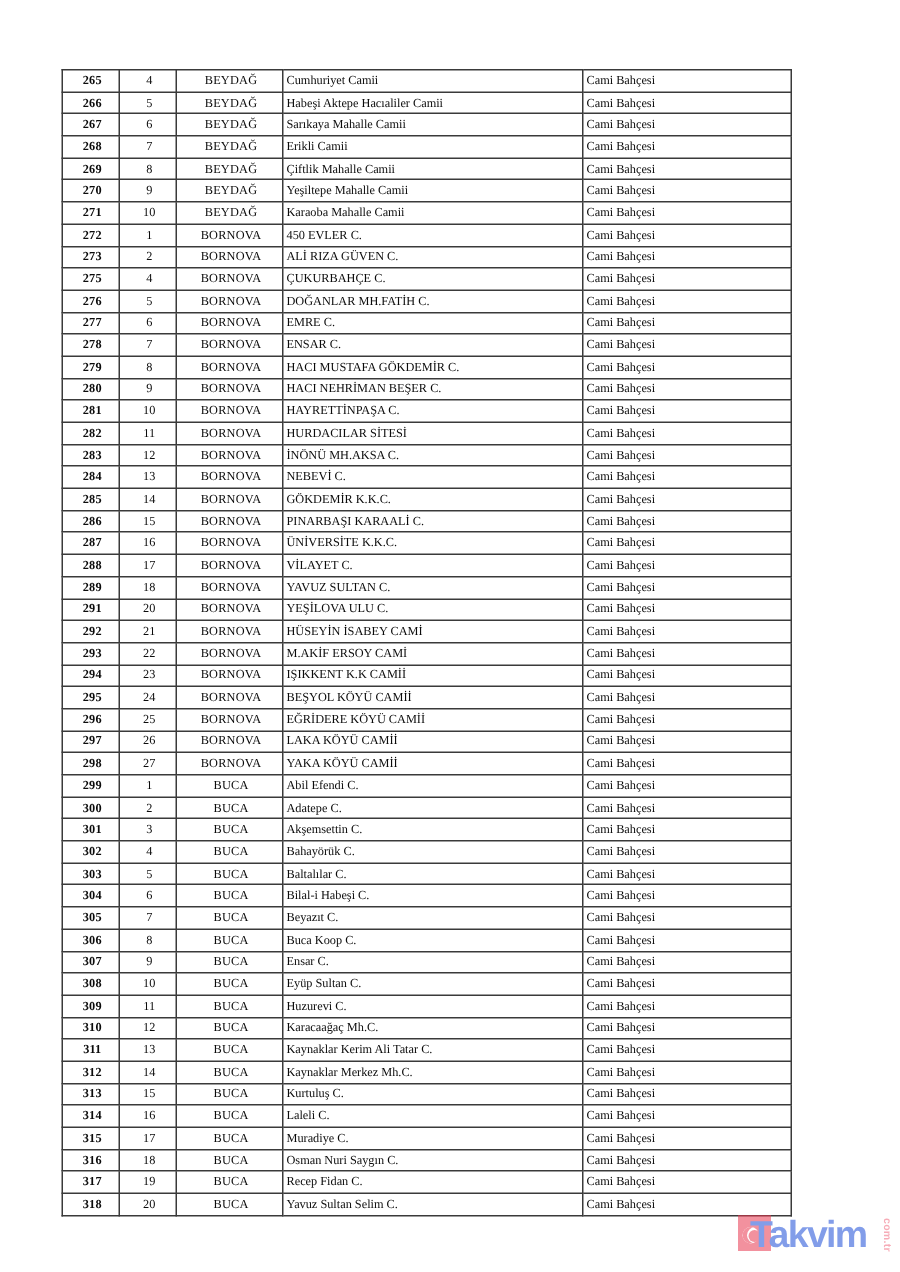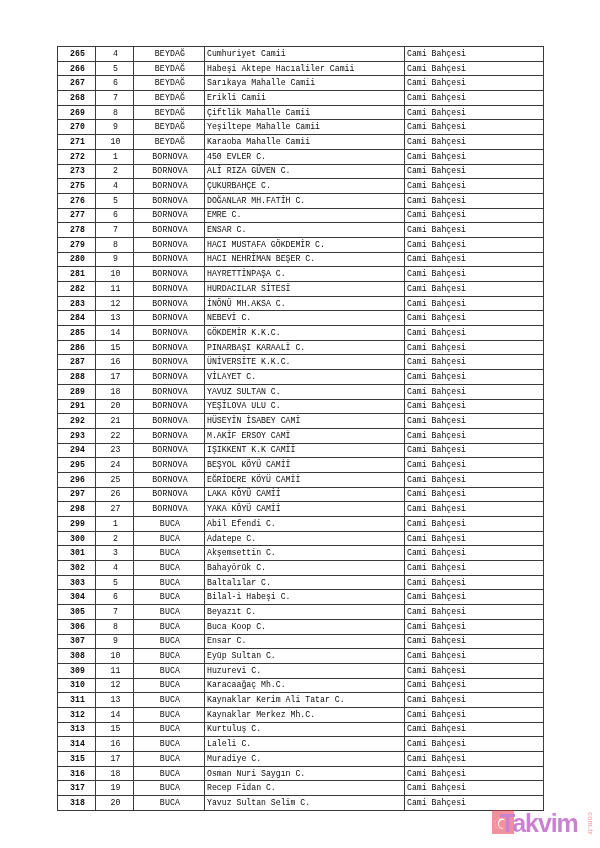--- a/index.html
+++ b/index.html
@@ -20,24 +20,23 @@
     position: absolute;
     left: 0;
     top: 0;
     width: 600px;
     height: 848px;
   }
 
   
   #table-wrap {
     position: absolute;
-    left: 57px;
+    left: 41px;
     top: 46px;
     width: 486px;
-    font-family: Liberation Mono, monospace;
   }
 
   table.listing {
     border-collapse: collapse;
     width: 486px;
     table-layout: fixed;
     border: 1.6px solid #000;
   }
 
   table.listing col.c-sira   { width: 38px; }
@@ -125,21 +124,21 @@
   }
   #wm-text {
     position: absolute;
     left: 8px;
     top: 0px;
     font-family: "Liberation Sans", "DejaVu Sans", sans-serif;
     font-weight: bold;
     font-size: 25px;
     line-height: 30px;
     letter-spacing: -1.1px;
-    color: #a21caf;
+    color: #1d4ed8;
   }
   #wm-dotcom {
     position: absolute;
     left: 92px;
     top: 4px;
     width: 10px;
     height: 26px;
     color: #f06a7e;
     font-family: "Liberation Sans", "DejaVu Sans", sans-serif;
     font-size: 7px;

